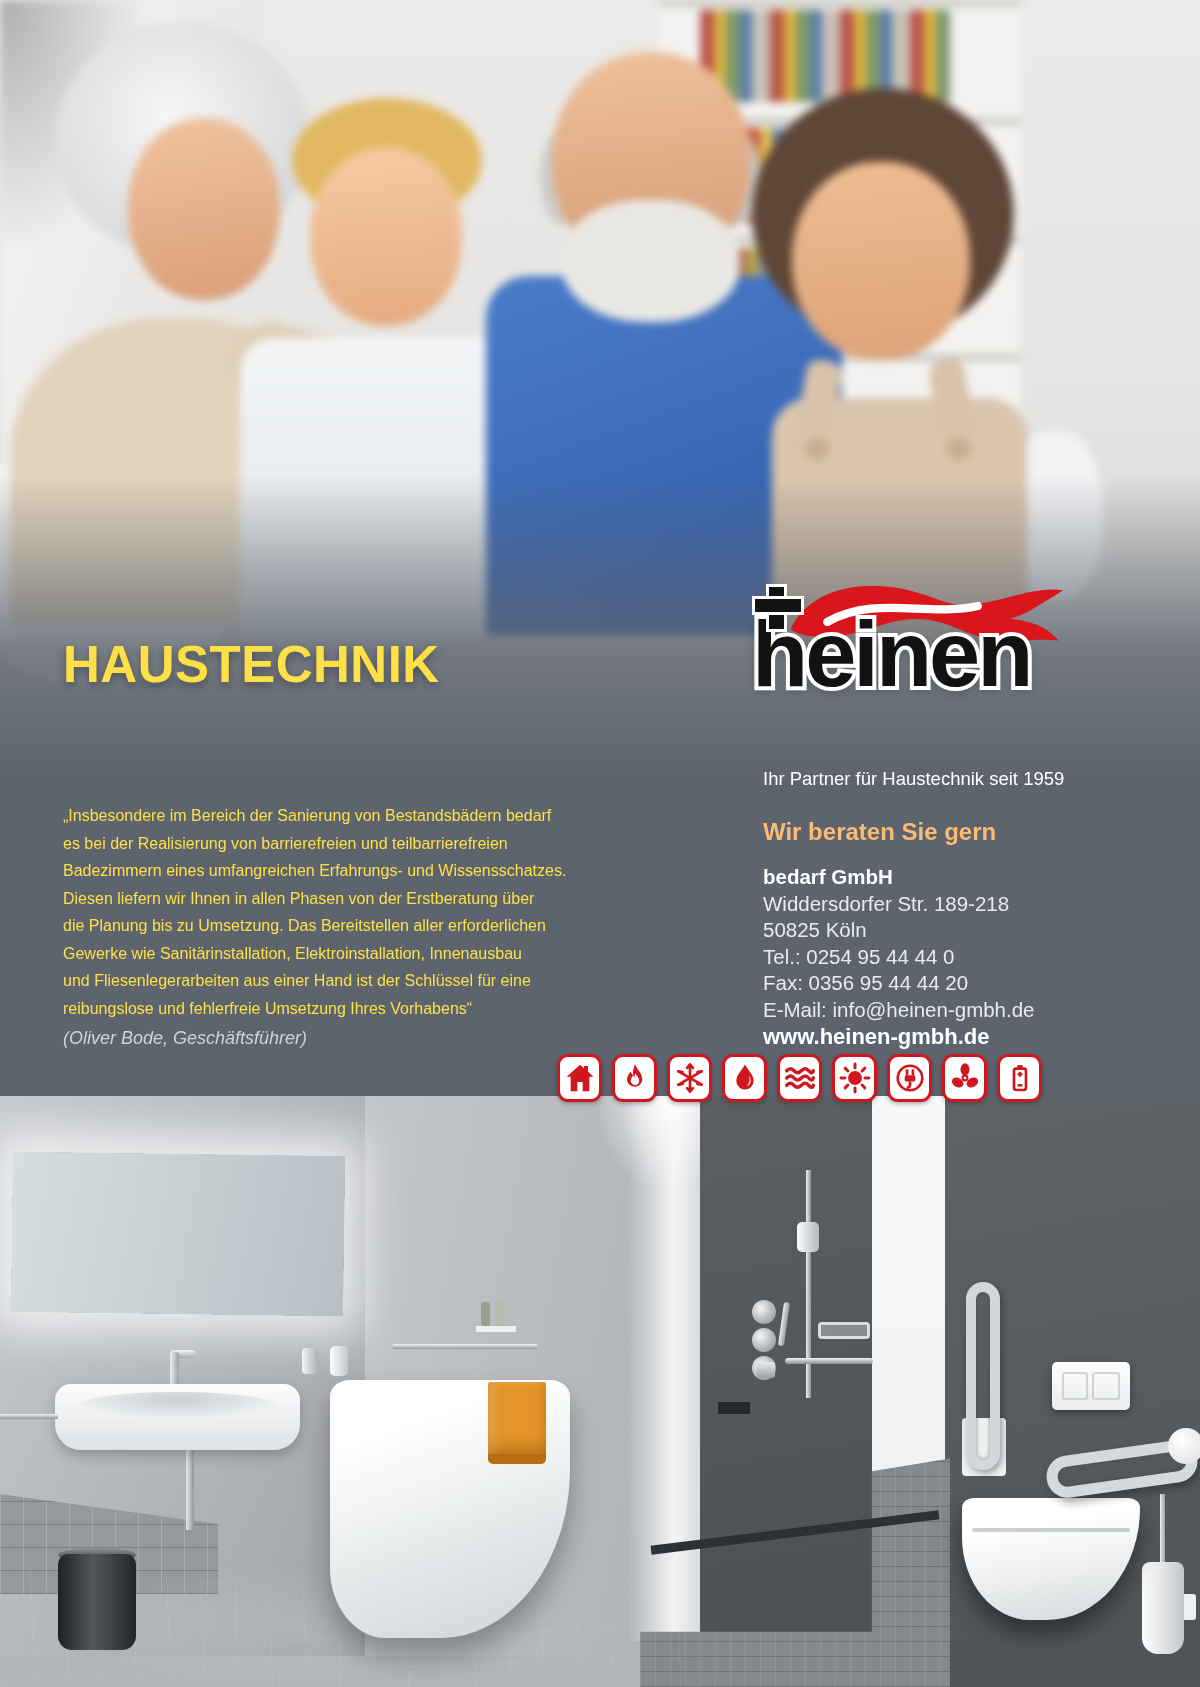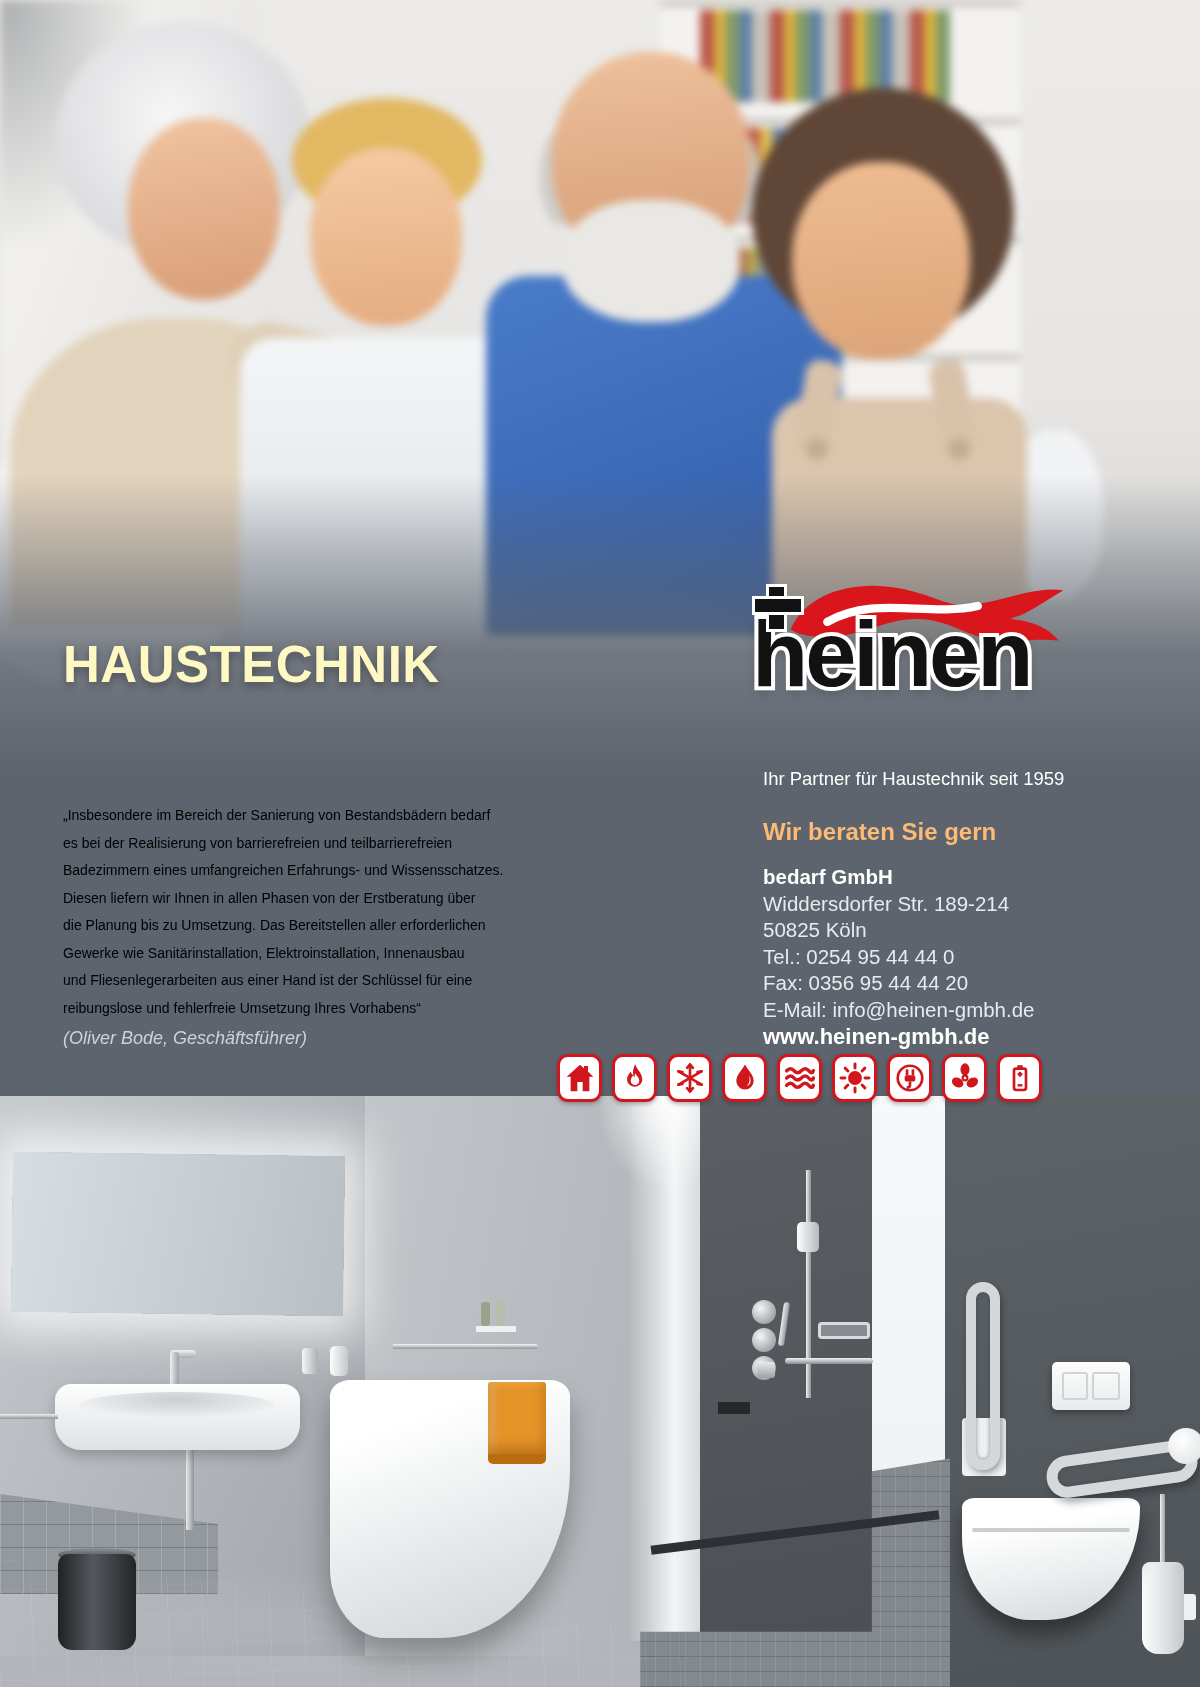--- a/index.html
+++ b/index.html
@@ -52,25 +52,25 @@
   .girl-strapL{left:800px;top:360px;width:36px;height:95px;border-radius:14px;background:#d8c2aa;transform:rotate(10deg);}
   .girl-strapR{left:935px;top:360px;width:36px;height:95px;border-radius:14px;background:#d8c2aa;transform:rotate(-10deg);}
   .girl-btnL{left:806px;top:438px;width:22px;height:22px;border-radius:50%;background:#c5ab8f;}
   .girl-btnR{left:948px;top:438px;width:22px;height:22px;border-radius:50%;background:#c5ab8f;}
   .girl-sleeve{left:1008px;top:430px;width:95px;height:170px;border-radius:45%;background:#f1f2f4;}
 
   .hero-fade{position:absolute;inset:0;
     background:linear-gradient(180deg,rgba(93,100,110,0) 54%,rgba(93,100,110,.82) 74%,#5d646e 88%);}
 
   
-  .headline{position:absolute;left:63px;top:634px;color:#fef9c3;font-weight:700;
+  .headline{position:absolute;left:63px;top:634px;color:#fde047;font-weight:700;
     font-size:51px;line-height:61px;letter-spacing:.5px;
     text-shadow:0 4px 9px rgba(30,33,40,.45);}
-  .quote{position:absolute;left:63px;top:802px;width:660px;color:#000000;
-    font-size:14px;line-height:27.5px;white-space:pre-line;}
+  .quote{position:absolute;left:63px;top:802px;width:660px;color:#fde047;
+    font-size:16px;line-height:27.5px;white-space:pre-line;}
   .attribution{position:absolute;left:63px;top:1028px;color:#ced3d9;
     font-size:18px;font-style:italic;}
 
   
   .logo{position:absolute;left:752px;top:598px;width:330px;height:150px;}
   .flame{position:absolute;left:34px;top:-20px;width:282px;height:84px;z-index:1;}
   .logo-text{position:absolute;left:0;top:10px;font-size:92px;line-height:92px;
     font-weight:700;letter-spacing:-3px;z-index:2;}
   .logo-text .stroke{position:absolute;left:0;top:0;color:#fff;-webkit-text-stroke:8px #fff;
     text-shadow:0 5px 12px rgba(25,28,34,.35);}
@@ -266,21 +266,21 @@
       <span class="fill">heinen</span>
     </div>
     <div class="chimney-v"></div>
     <div class="chimney-h"></div>
   </div>
   <div class="tagline">Ihr Partner für Haustechnik seit 1959</div>
 
   <div class="contact-heading">Wir beraten Sie gern</div>
   <div class="contact">
     <div class="strong">bedarf GmbH</div>
-    <div>Widdersdorfer Str. 189-214</div>
+    <div>Widdersdorfer Str. 189-218</div>
     <div>50825 Köln</div>
     <div>Tel.: 0254 95 44 44 0</div>
     <div>Fax: 0356 95 44 44 20</div>
     <div>E-Mail: info@heinen-gmbh.de</div>
   </div>
   <div class="website">www.heinen-gmbh.de</div>
 
   <div class="icons-row">
     <div class="tile">
       <svg viewBox="0 0 24 24">

